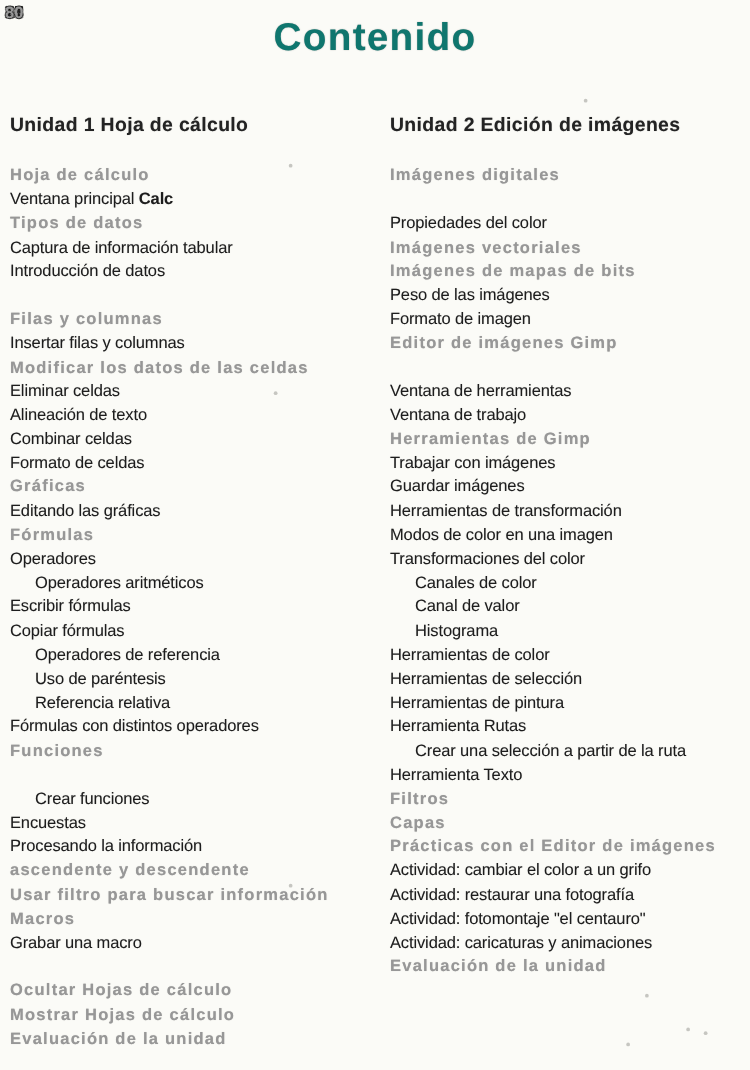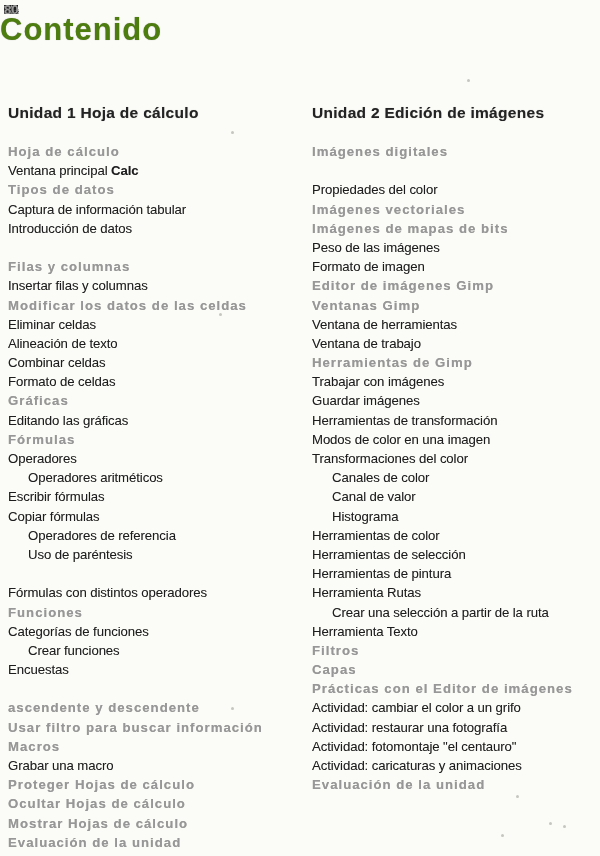--- a/index.html
+++ b/index.html
@@ -8,35 +8,36 @@
     background: #fbfbf7;
     overflow: hidden;
     font-family: "Liberation Sans", "DejaVu Sans", sans-serif;
     position: relative;
     color: #1f1f1f;
   }
   .page { position: absolute; inset: 0; }
   .title {
     margin: 0;
     padding-top: 11px;
+    text-align: center;
     font-size: 31px;
     line-height: 37px;
     font-weight: bold;
     letter-spacing: 1px;
-    color: #4d7c0f;
+    color: #0f766e;
     text-shadow: 0 0 1px rgba(40,40,40,0.4);
   }
   .columns {
     display: flex;
     margin: 40px 12px 0 8px;
   }
   .col { width: 280px; }
   .col.col-right { width: 276px; margin-left: 24px; }
   .unit-header {
-    margin: 16px 0 20px 0;
+    margin: 4px 0 20px 0;
     font-size: 15.5px;
     line-height: 18px;
     font-weight: bold;
     color: #232323;
     letter-spacing: 0.3px;
     text-shadow: 0 0 0.8px rgba(40,40,40,0.4);
     white-space: nowrap;
   }
   .row {
     display: flex;
@@ -161,63 +162,63 @@
           </div>
           <div class="row black indent">
             <span class="label">Operadores de referencia</span>
             <span class="page">18</span>
           </div>
           <div class="row black indent">
             <span class="label">Uso de paréntesis</span>
             <span class="page">18</span>
           </div>
           <div class="row black indent">
+            <span class="label">Referencia relativa</span>
             <span class="page">19</span>
           </div>
           <div class="row black">
             <span class="label">Fórmulas con distintos operadores</span>
             <span class="page">20</span>
           </div>
           <div class="row gray">
             <span class="label">Funciones</span>
             <span class="page">20</span>
           </div>
           <div class="row black">
-            <span class="label">Categorías de funciones</span>
             <span class="page">20</span>
           </div>
           <div class="row black indent">
             <span class="label">Crear funciones</span>
             <span class="page">21</span>
           </div>
           <div class="row black">
             <span class="label">Encuestas</span>
             <span class="page">24</span>
           </div>
           <div class="row black">
+            <span class="label">Procesando la información</span>
             <span class="page">25</span>
           </div>
           <div class="row gray">
             <span class="label">ascendente y descendente</span>
             <span class="page">26</span>
           </div>
           <div class="row gray">
             <span class="label">Usar filtro para buscar información</span>
             <span class="page">26</span>
           </div>
           <div class="row gray">
             <span class="label">Macros</span>
             <span class="page">27</span>
           </div>
           <div class="row black">
             <span class="label">Grabar una macro</span>
             <span class="page">27</span>
           </div>
           <div class="row gray">
-            <span class="label">Proteger Hojas de cálculo</span>
             <span class="page">30</span>
           </div>
           <div class="row gray">
             <span class="label">Ocultar Hojas de cálculo</span>
             <span class="page">31</span>
           </div>
           <div class="row gray">
             <span class="label">Mostrar Hojas de cálculo</span>
             <span class="page">32</span>
           </div>
@@ -256,21 +257,20 @@
           </div>
           <div class="row black">
             <span class="label">Formato de imagen</span>
             <span class="page">41</span>
           </div>
           <div class="row gray">
             <span class="label">Editor de imágenes Gimp</span>
             <span class="page">41</span>
           </div>
           <div class="row gray">
-            <span class="label">Ventanas Gimp</span>
             <span class="page">42</span>
           </div>
           <div class="row black">
             <span class="label">Ventana de herramientas</span>
             <span class="page">43</span>
           </div>
           <div class="row black">
             <span class="label">Ventana de trabajo</span>
             <span class="page">43</span>
           </div>

